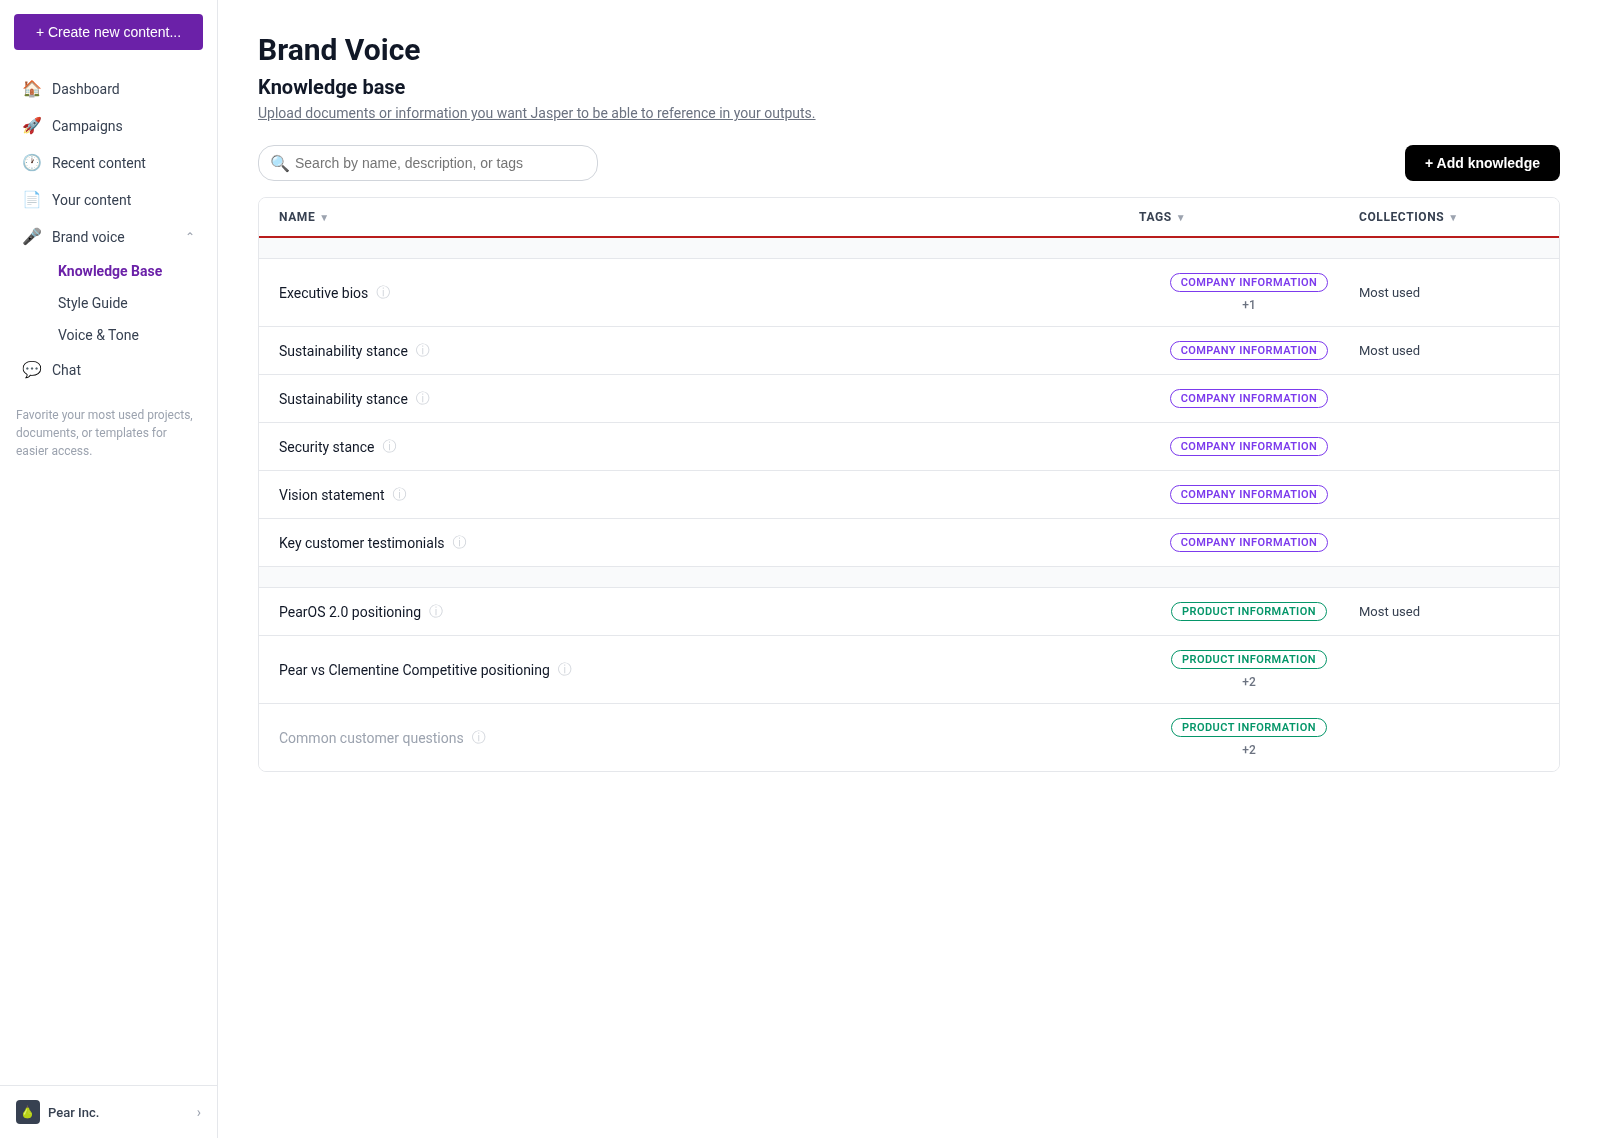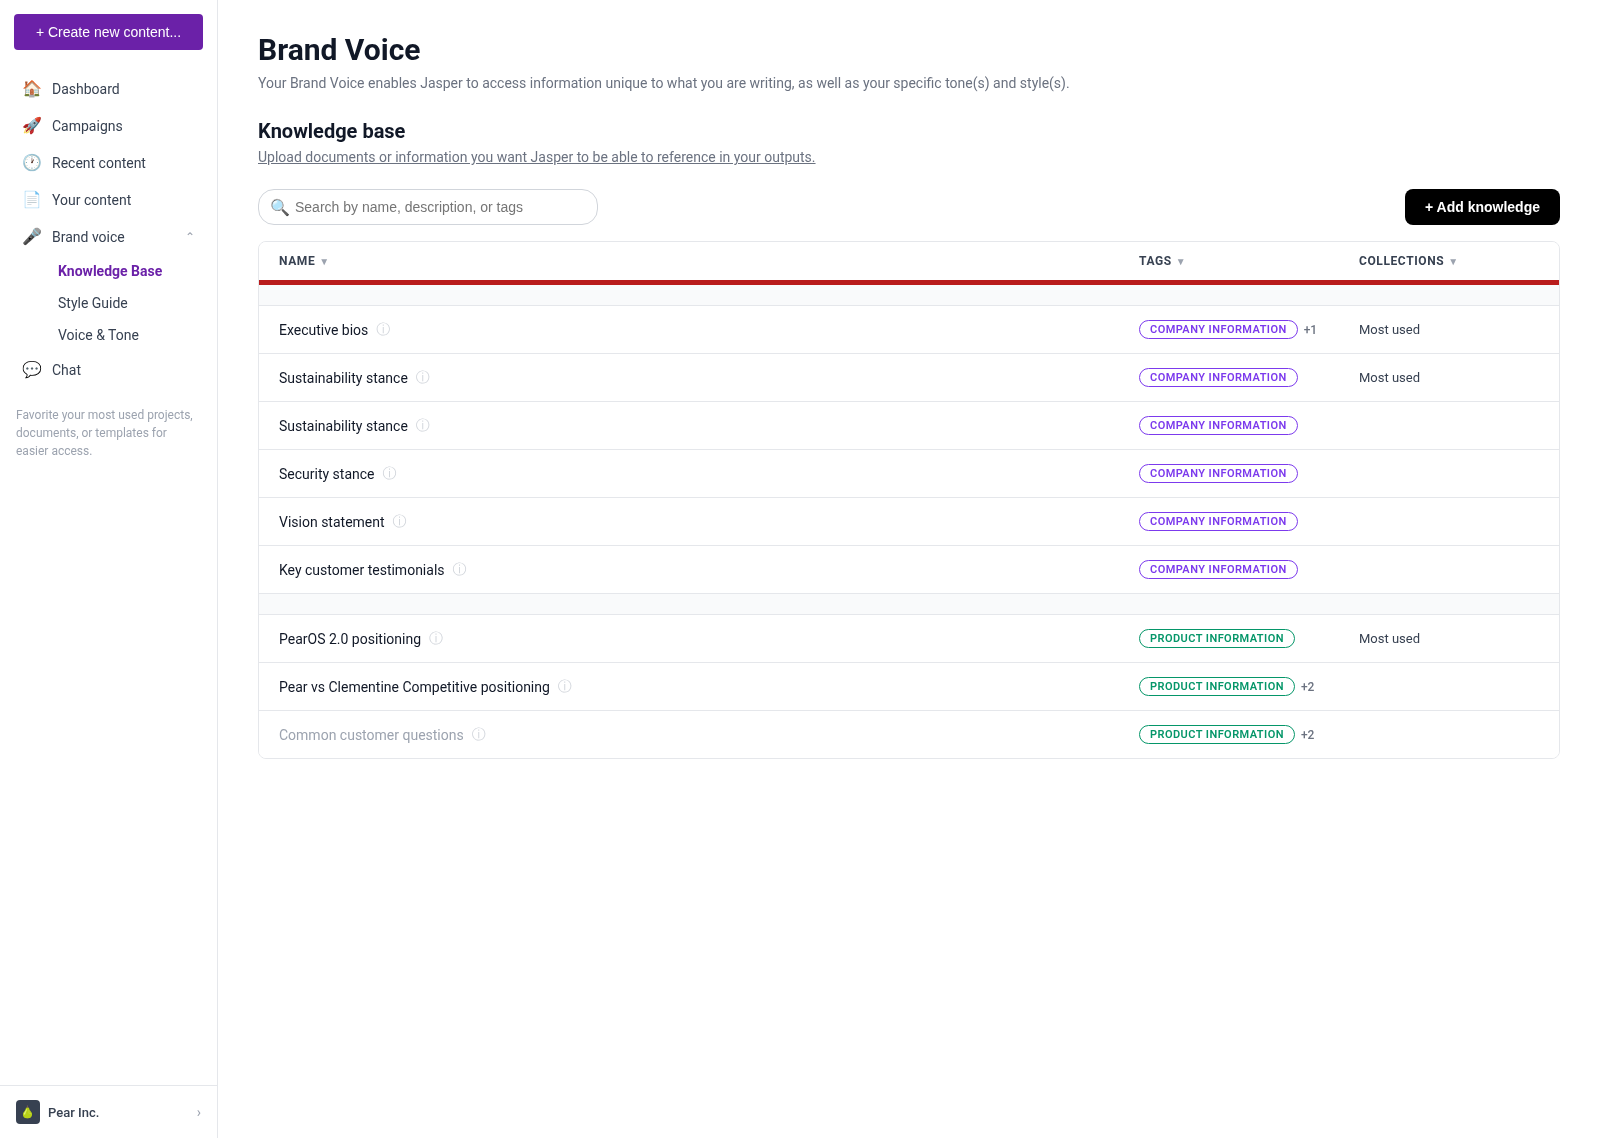--- a/index.html
+++ b/index.html
@@ -219,21 +219,21 @@
     
     .table-wrap {
       border: 1px solid #e5e7eb;
       border-radius: 8px;
       overflow: hidden;
     }
     .table-header {
       display: grid;
       grid-template-columns: 1fr 220px 180px;
       padding: 12px 20px;
-      border-bottom: 5px solid #b91c1c;
+      border-bottom: 2px solid #b91c1c;
       background: #fff;
     }
     .table-col-label {
       font-size: 12px;
       font-weight: 700;
       color: #374151;
       letter-spacing: 0.05em;
       text-transform: uppercase;
       display: flex;
       align-items: center;
@@ -270,20 +270,21 @@
       color: #d1d5db;
       font-size: 14px;
       cursor: pointer;
     }
 
     .tags-cell {
       display: flex;
       align-items: center;
       gap: 6px;
       flex-wrap: wrap;
+      flex-direction: column;
     }
     .tag {
       border: 1.5px solid;
       border-radius: 20px;
       padding: 2px 10px;
       font-size: 11px;
       font-weight: 600;
       letter-spacing: 0.04em;
       text-transform: uppercase;
     }
@@ -365,21 +366,20 @@
     <div class="sidebar-footer-left">
       <div class="pear-icon">🍐</div>
       <span class="footer-company">Pear Inc.</span>
     </div>
     <span class="footer-chevron">›</span>
   </div>
 </div>
 
 <div class="main">
   <h1 class="page-title">Brand Voice</h1>
-  <p class="page-subtitle">Your Brand Voice enables Jasper to access information unique to what you are writing, as well as your specific tone(s) and style(s).</p>
 
   <h2 class="section-title">Knowledge base</h2>
   <p class="section-subtitle">Upload documents or information you want Jasper to be able to reference in your outputs.</p>
 
   <div class="toolbar">
     <div class="search-wrap">
       <span class="search-icon-pos">🔍</span>
       <input class="search-input" type="text" placeholder="Search by name, description, or tags" style="">
     </div>
     <button class="add-btn">+ Add knowledge</button>

